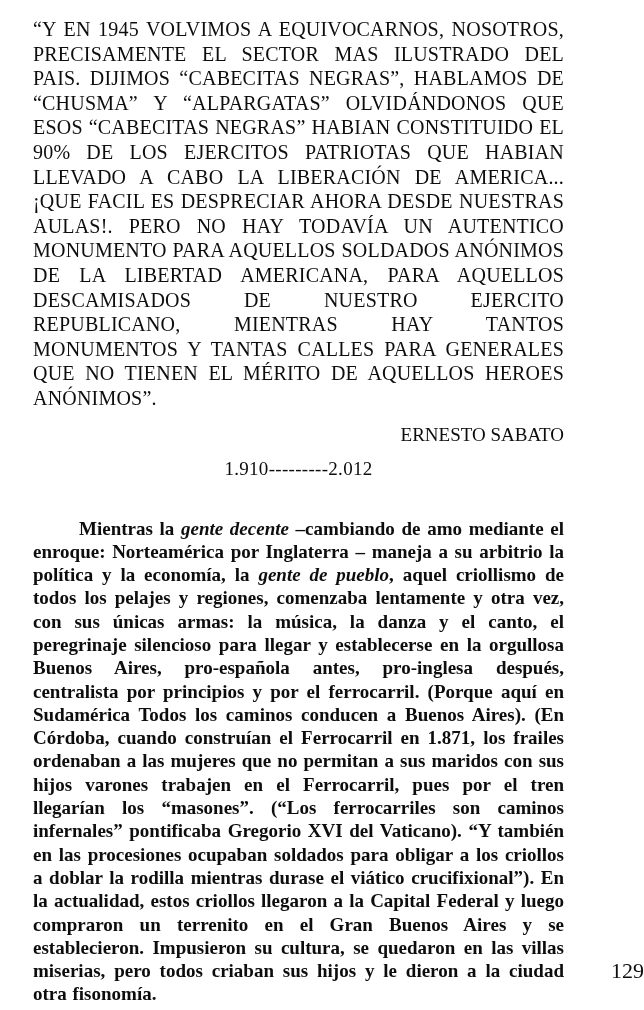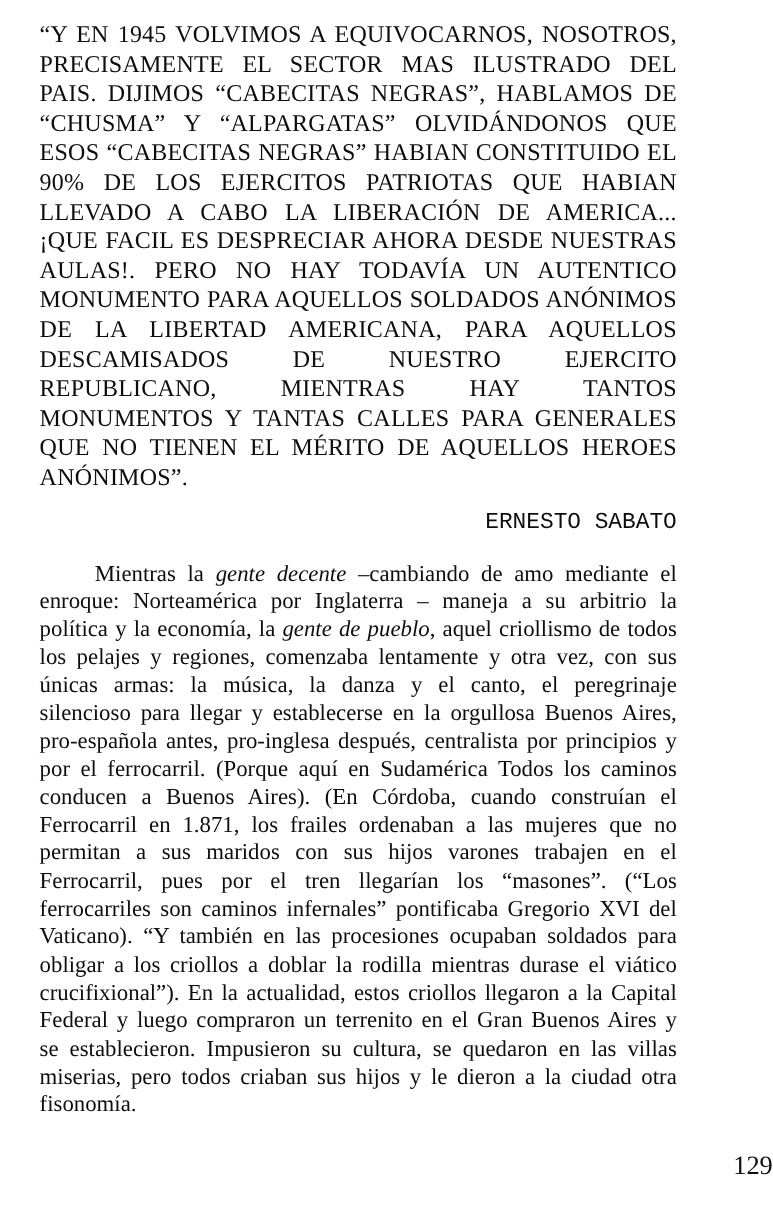--- a/index.html
+++ b/index.html
@@ -26,21 +26,20 @@
     margin: 0;
     font-size: 20px;
     line-height: 24.6px;
     text-align: justify;
     letter-spacing: 0.2px;
   }
   .attribution {
     margin: 13px 0 0 0;
     font-size: 19px;
     text-align: right;
-    font-family: Liberation Mono, monospace;
   }
   .chapter-title {
     margin: 17px 0 0 0;
     text-align: center;
     font-size: 23px;
     font-weight: bold;
     letter-spacing: 0.5px;
   }
   .chapter-title .underlined {
     text-decoration: underline;
@@ -55,21 +54,22 @@
   }
   .body-para {
     margin: 0;
     font-size: 19px;
     line-height: 23.3px;
     text-align: justify;
     text-indent: 46px;
     word-spacing: 1px;
   }
   .body-para.first {
-    margin-top: 21px;
+    margin-top: 37px;
+    font-weight: bold;
   }
   .italic {
     font-style: italic;
   }
   .page-number {
     position: absolute;
     bottom: 26px;
     left: 0;
     width: 644px;
     text-align: right;
@@ -79,19 +79,20 @@
 </head>
 <body>
 
 <div class="page">
 
   <p class="quote">“Y EN 1945 VOLVIMOS A EQUIVOCARNOS, NOSOTROS, PRECISAMENTE EL SECTOR MAS ILUSTRADO DEL PAIS. DIJIMOS “CABECITAS NEGRAS”, HABLAMOS DE “CHUSMA” Y “ALPARGATAS” OLVIDÁNDONOS QUE ESOS “CABECITAS NEGRAS” HABIAN CONSTITUIDO EL 90% DE LOS EJERCITOS PATRIOTAS QUE HABIAN LLEVADO A CABO LA LIBERACIÓN DE AMERICA... ¡QUE FACIL ES DESPRECIAR AHORA DESDE NUESTRAS AULAS!. PERO NO HAY TODAVÍA UN AUTENTICO MONUMENTO PARA AQUELLOS SOLDADOS ANÓNIMOS DE LA LIBERTAD AMERICANA, PARA AQUELLOS DESCAMISADOS DE NUESTRO EJERCITO REPUBLICANO, MIENTRAS HAY TANTOS MONUMENTOS Y TANTAS CALLES PARA GENERALES QUE NO TIENEN EL MÉRITO DE AQUELLOS HEROES ANÓNIMOS”.</p>
 
   <p class="attribution">ERNESTO SABATO</p>
 
 
+  <p class="dates">1.910---------2.012</p>
 
   <p class="body-para first"><span>Mientras la </span><span class="italic">gente decente</span><span> –cambiando de amo mediante el enroque: Norteamérica por Inglaterra – maneja a su arbitrio la política y la economía, la </span><span class="italic">gente de pueblo</span><span>, aquel criollismo de todos los pelajes y regiones, comenzaba lentamente y otra vez, con sus únicas armas: la música, la danza y el canto, el peregrinaje silencioso para llegar y establecerse en la orgullosa Buenos Aires, pro-española antes, pro-inglesa después, centralista por principios y por el ferrocarril. (Porque aquí en Sudamérica Todos los caminos conducen a Buenos Aires). (En Córdoba, cuando construían el Ferrocarril en 1.871, los frailes ordenaban a las mujeres que no permitan a sus maridos con sus hijos varones trabajen en el Ferrocarril, pues por el tren llegarían los “masones”. (“Los ferrocarriles son caminos infernales” pontificaba Gregorio XVI del Vaticano). “Y también en las procesiones ocupaban soldados para obligar a los criollos a doblar la rodilla mientras durase el viático crucifixional”). En la actualidad, estos criollos llegaron a la Capital Federal y luego compraron un terrenito en el Gran Buenos Aires y se establecieron. Impusieron su cultura, se quedaron en las villas miserias, pero todos criaban sus hijos y le dieron a la ciudad otra fisonomía.</span></p>
 
 
   <div class="page-number">129</div>
 
 </div>
 
 </body></html>

